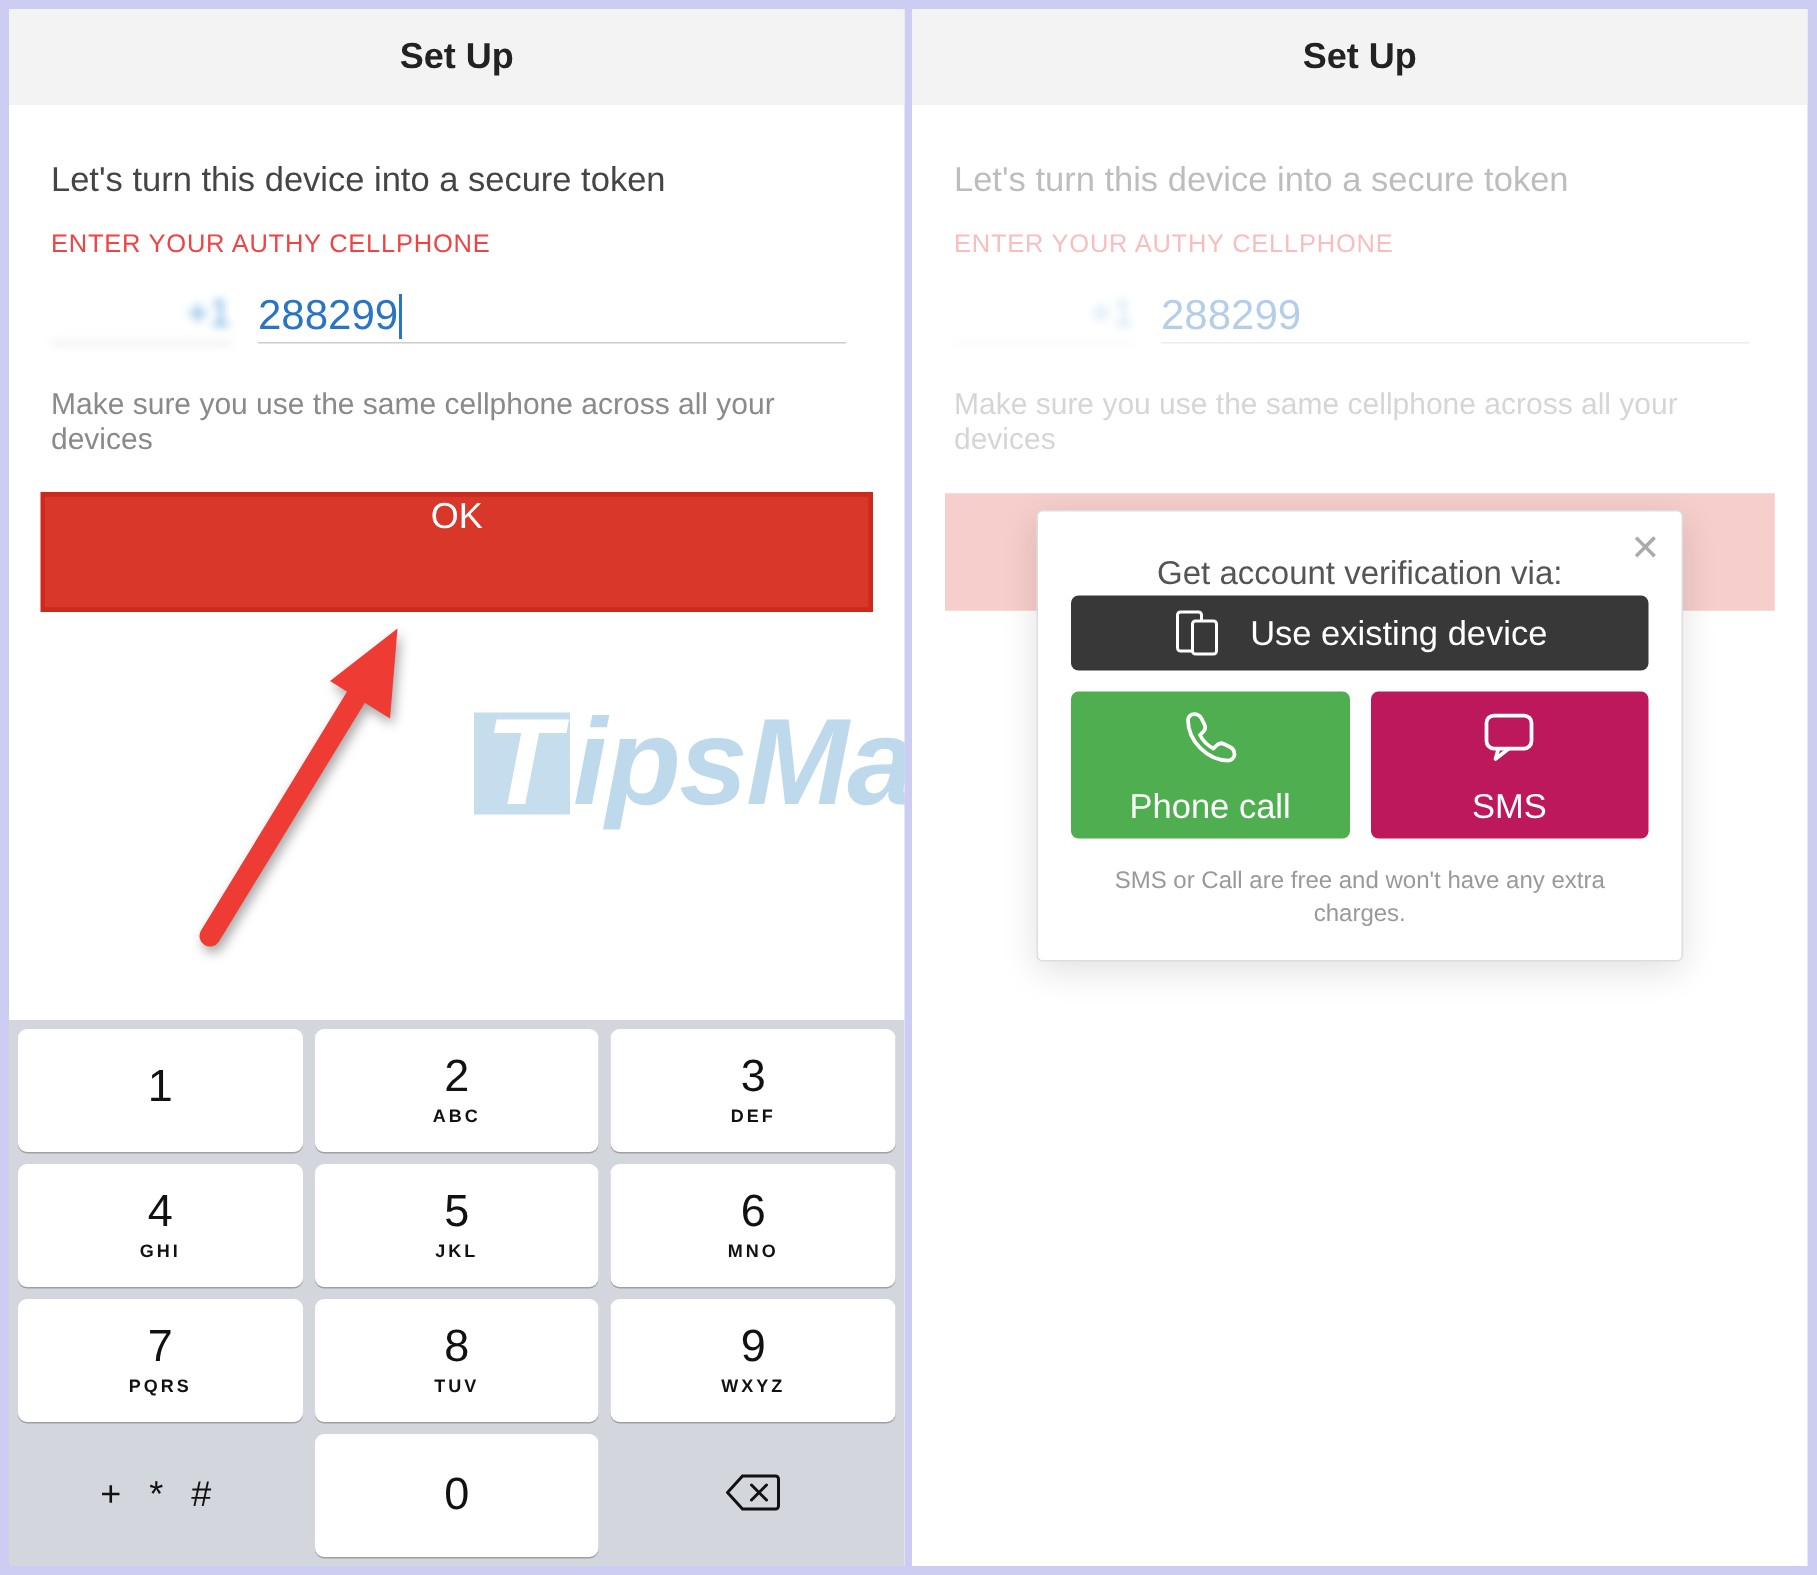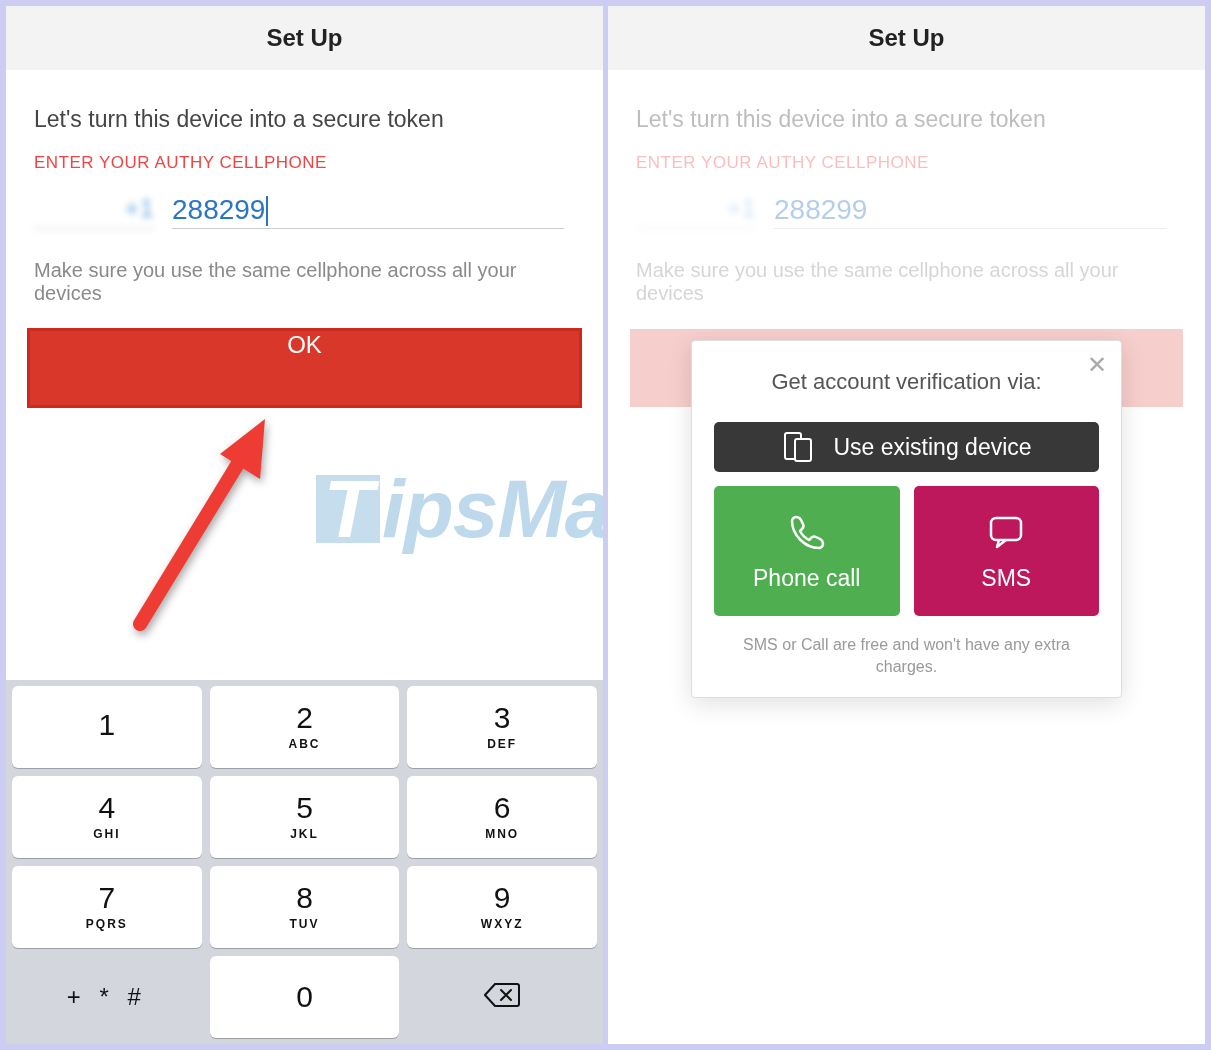--- a/index.html
+++ b/index.html
@@ -185,40 +185,40 @@
     right: 14px;
     top: 10px;
     font-size: 24px;
     color: #aaa;
     cursor: pointer;
   }
   .modal-title {
     text-align: center;
     font-size: 22px;
     color: #555;
-    margin-bottom: 27px;
+    margin-bottom: 2px;
     padding-top: 6px;
   }
   .opt-full {
     background: #383838;
     color: #fff;
     border-radius: 5px;
     height: 50px;
     display: flex;
     align-items: center;
     justify-content: center;
     gap: 18px;
     font-size: 23px;
     margin-bottom: 14px;
   }
   .opt-row { display: flex; gap: 14px; }
   .opt {
     flex: 1;
     border-radius: 5px;
-    height: 130px;
+    height: 98px;
     display: flex;
     flex-direction: column;
     align-items: center;
     justify-content: center;
     gap: 12px;
     color: #fff;
     font-size: 23px;
   }
   .opt.green { background: #4fae50; }
   .opt.blue  { background: #be185d; }

